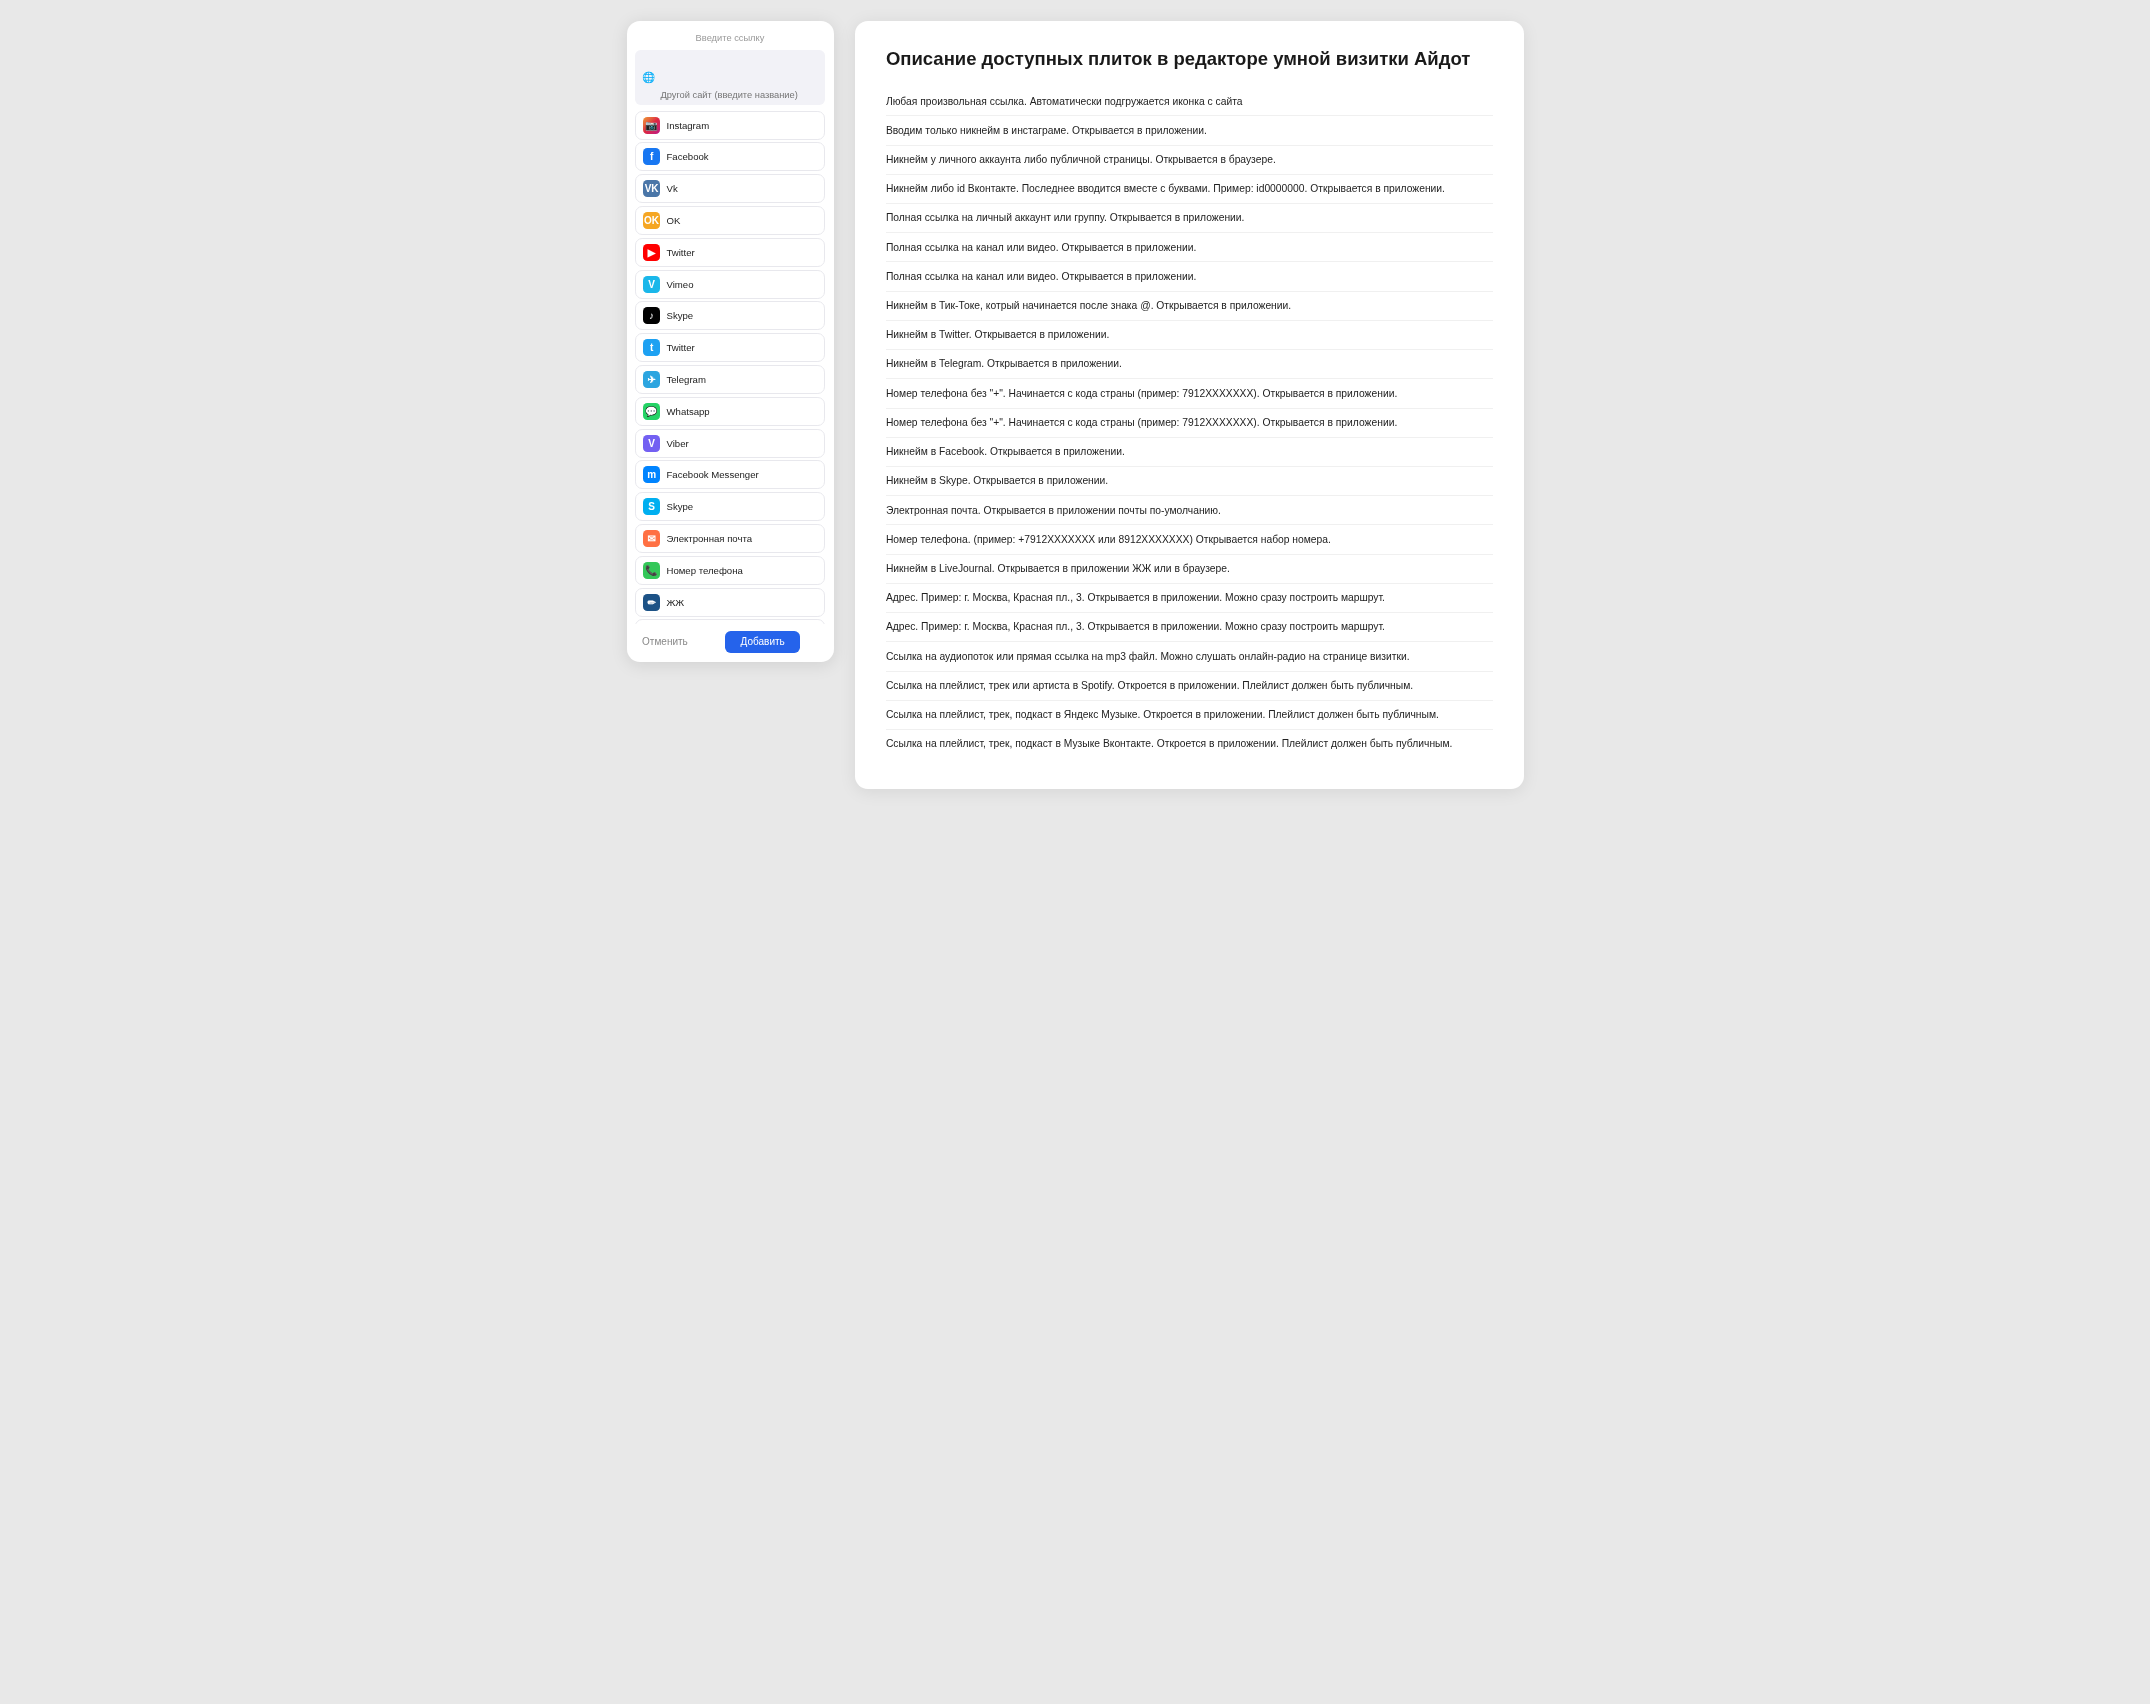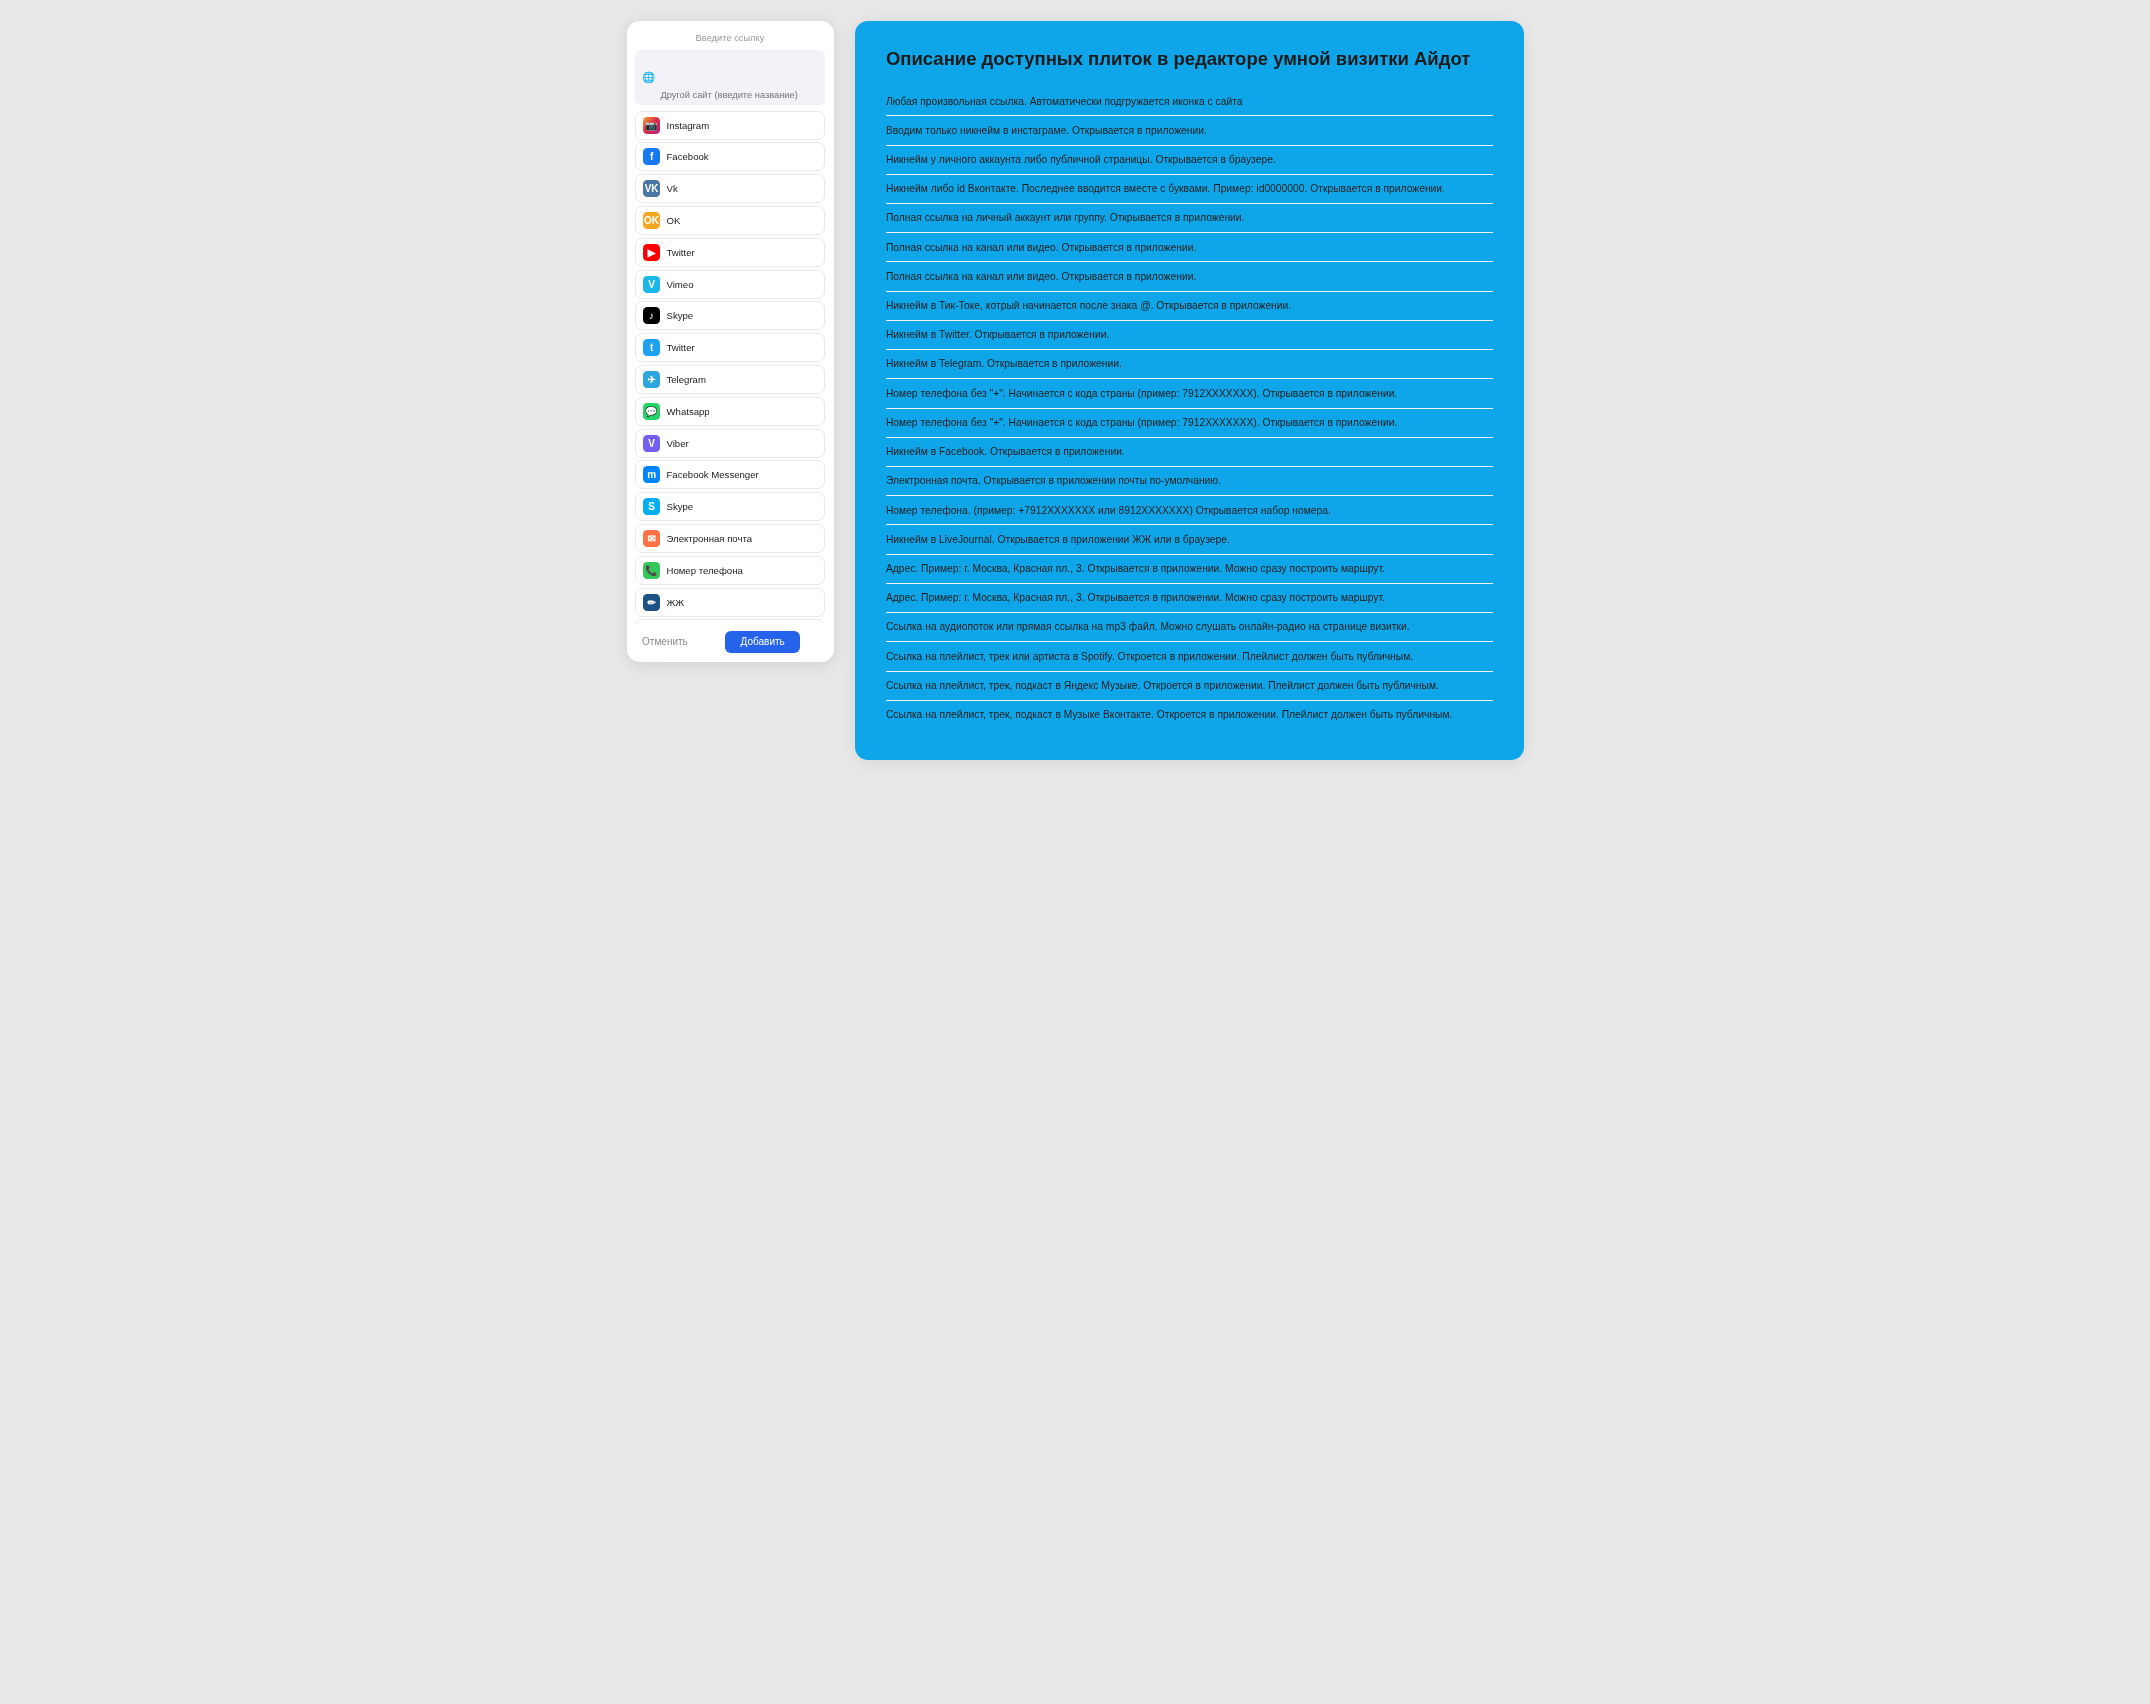--- a/index.html
+++ b/index.html
@@ -125,21 +125,21 @@
       font-size: 10px;
       padding: 5.7px 15.7px;
       cursor: pointer;
       font-weight: 500;
       margin-left: 20px;
     }
 
     
     .right-panel {
       flex: 1;
-      background: #0ea5e9;
+      background: #ffffff;
       border-radius: 13px;
       padding: 26px 31px 31px 31px;
       box-shadow: 0 2.8px 17px rgba(0,0,0,0.08);
     }
     .right-title {
       font-size: 18.5px;
       font-weight: 800;
       color: #1a1a1a;
       margin-bottom: 15.7px;
       line-height: 1.3;
@@ -287,20 +287,23 @@
         <div class="desc-row">
           <span class="desc-text">Номер телефона без "+". Начинается с кода страны (пример: 7912XXXXXXX). Открывается в приложении.</span>
         </div>
         <div class="desc-row">
           <span class="desc-text">Номер телефона без "+". Начинается с кода страны (пример: 7912XXXXXXX). Открывается в приложении.</span>
         </div>
         <div class="desc-row">
           <span class="desc-text">Никнейм в Facebook. Открывается в приложении.</span>
         </div>
         <div class="desc-row">
+          <span class="desc-text">Никнейм в Skype. Открывается в приложении.</span>
+        </div>
+        <div class="desc-row">
           <span class="desc-text">Электронная почта. Открывается в приложении почты по-умолчанию.</span>
         </div>
         <div class="desc-row">
           <span class="desc-text">Номер телефона. (пример: +7912XXXXXXX или 8912XXXXXXX)  Открывается набор номера.</span>
         </div>
         <div class="desc-row">
           <span class="desc-text">Никнейм в LiveJournal. Открывается в приложении ЖЖ или в браузере.</span>
         </div>
         <div class="desc-row">
           <span class="desc-text">Адрес. Пример: г. Москва, Красная пл., 3. Открывается в приложении. Можно сразу построить маршрут.</span>

